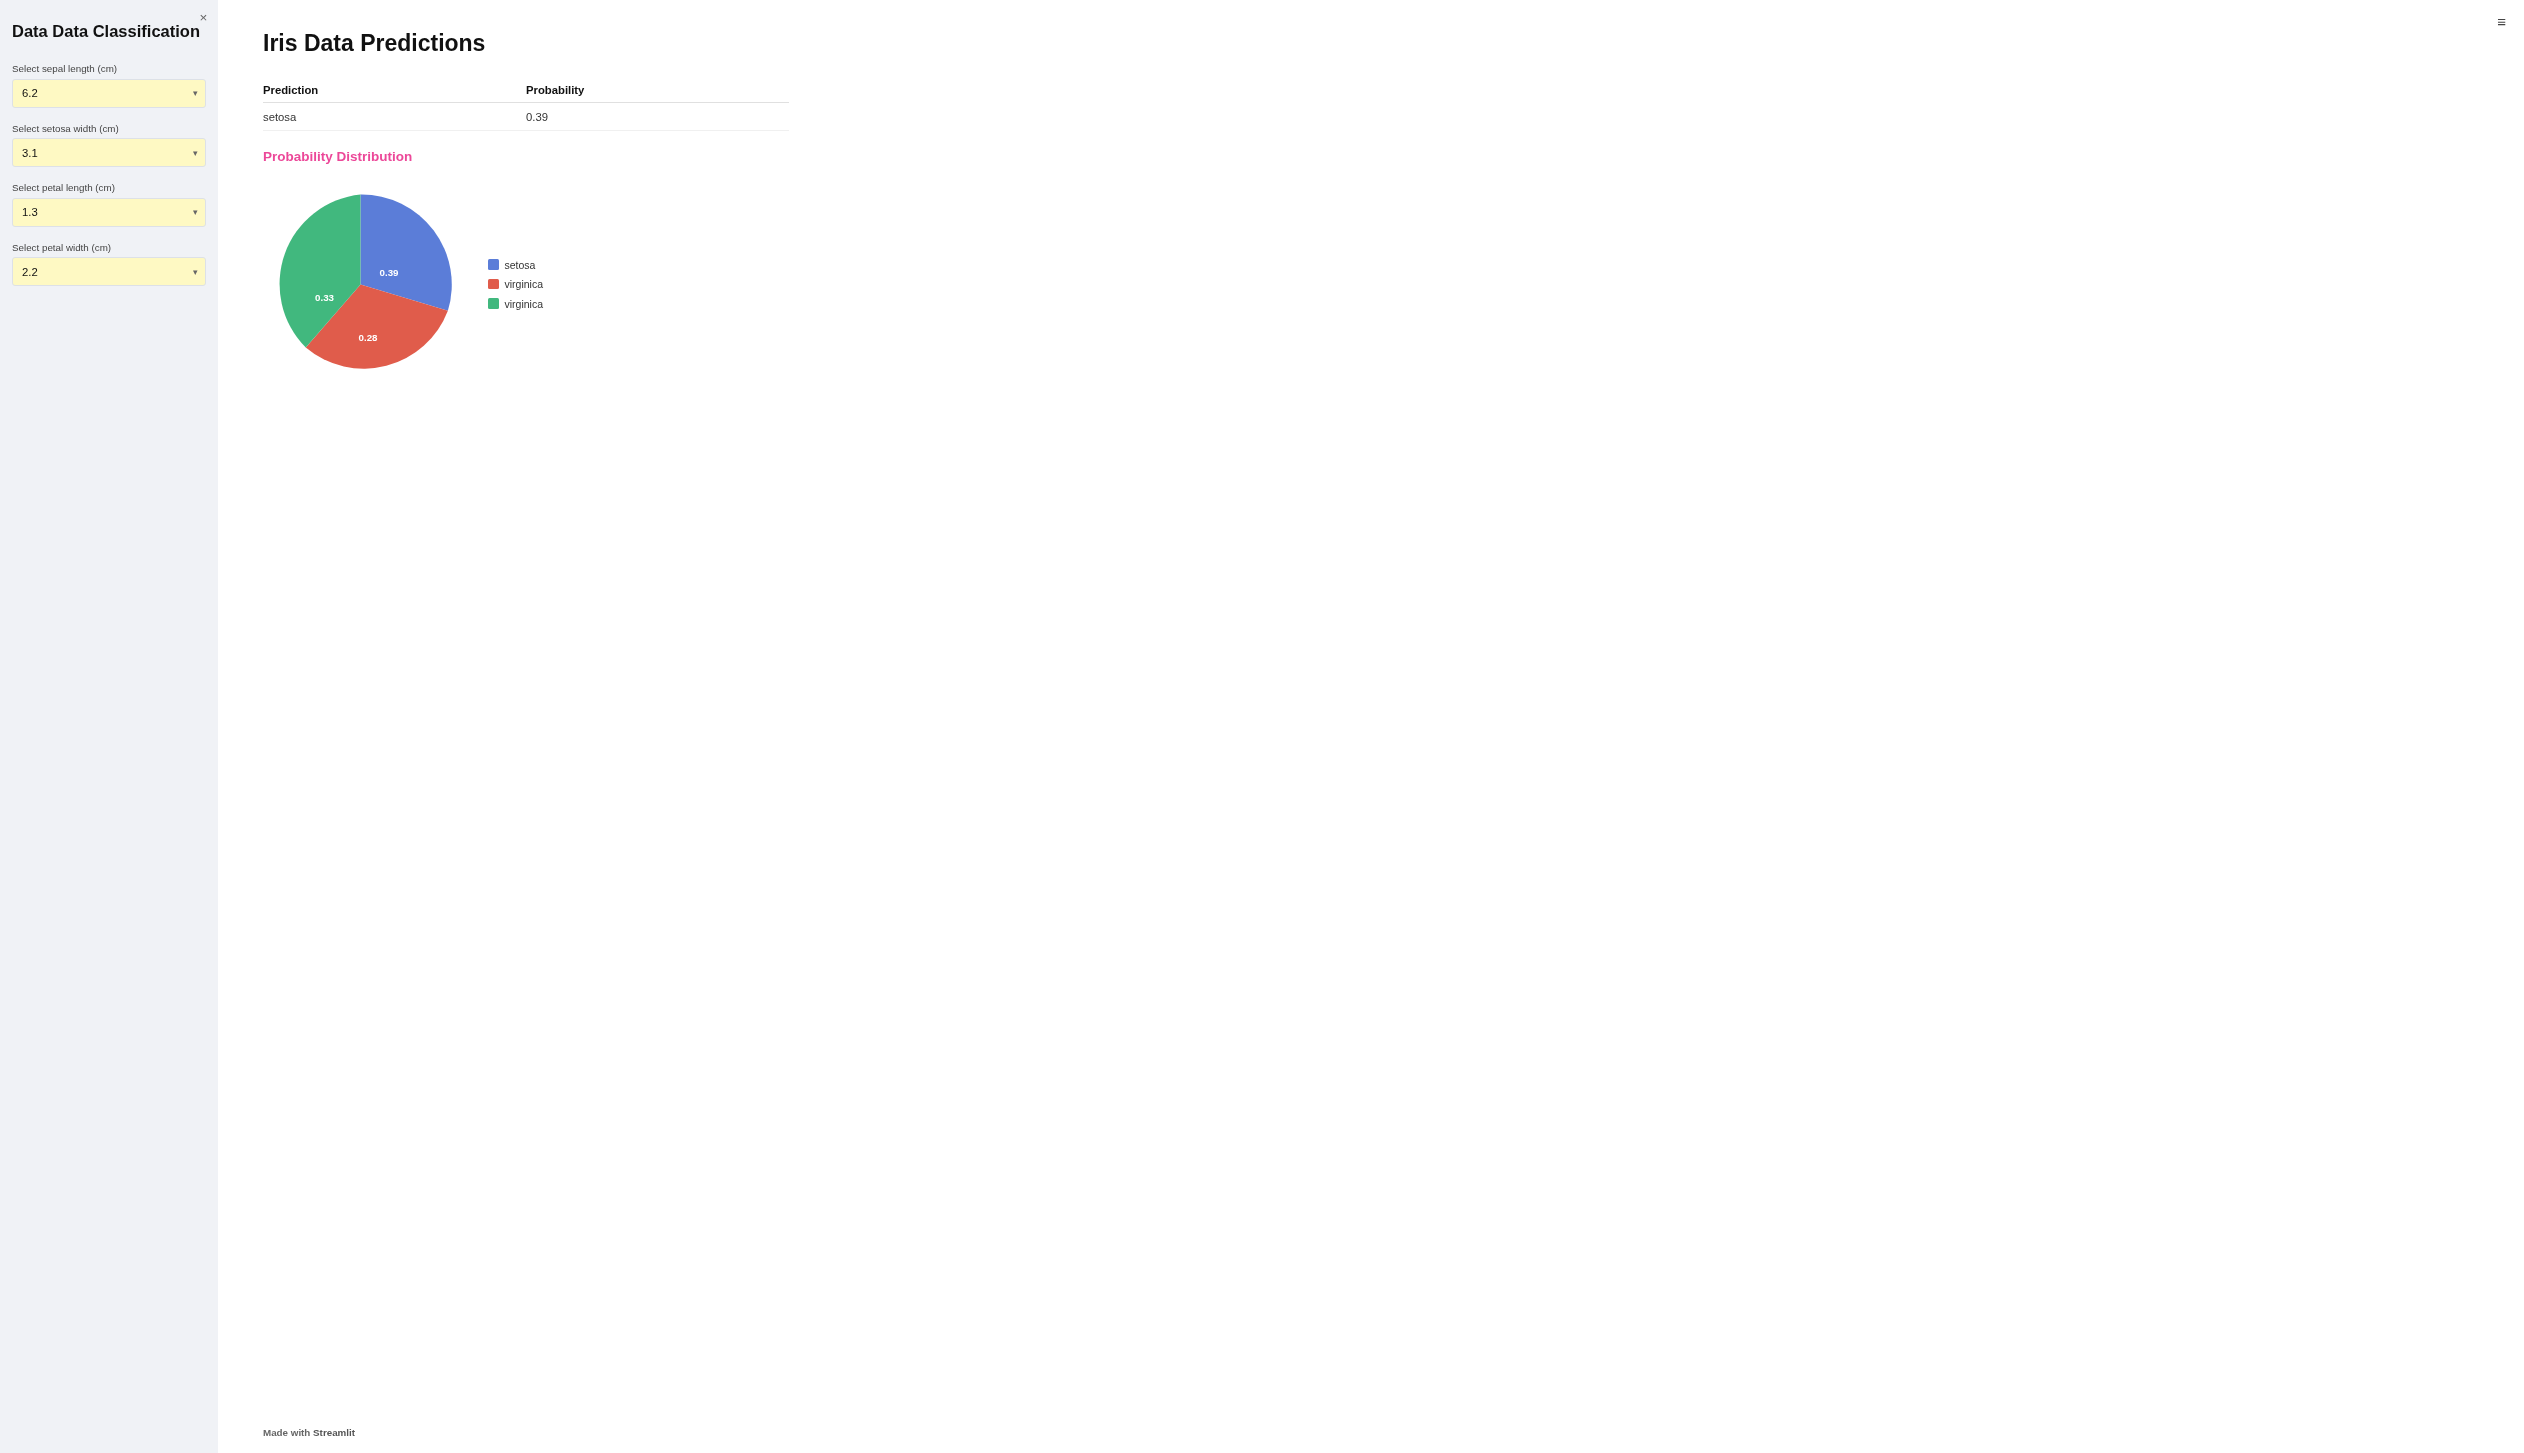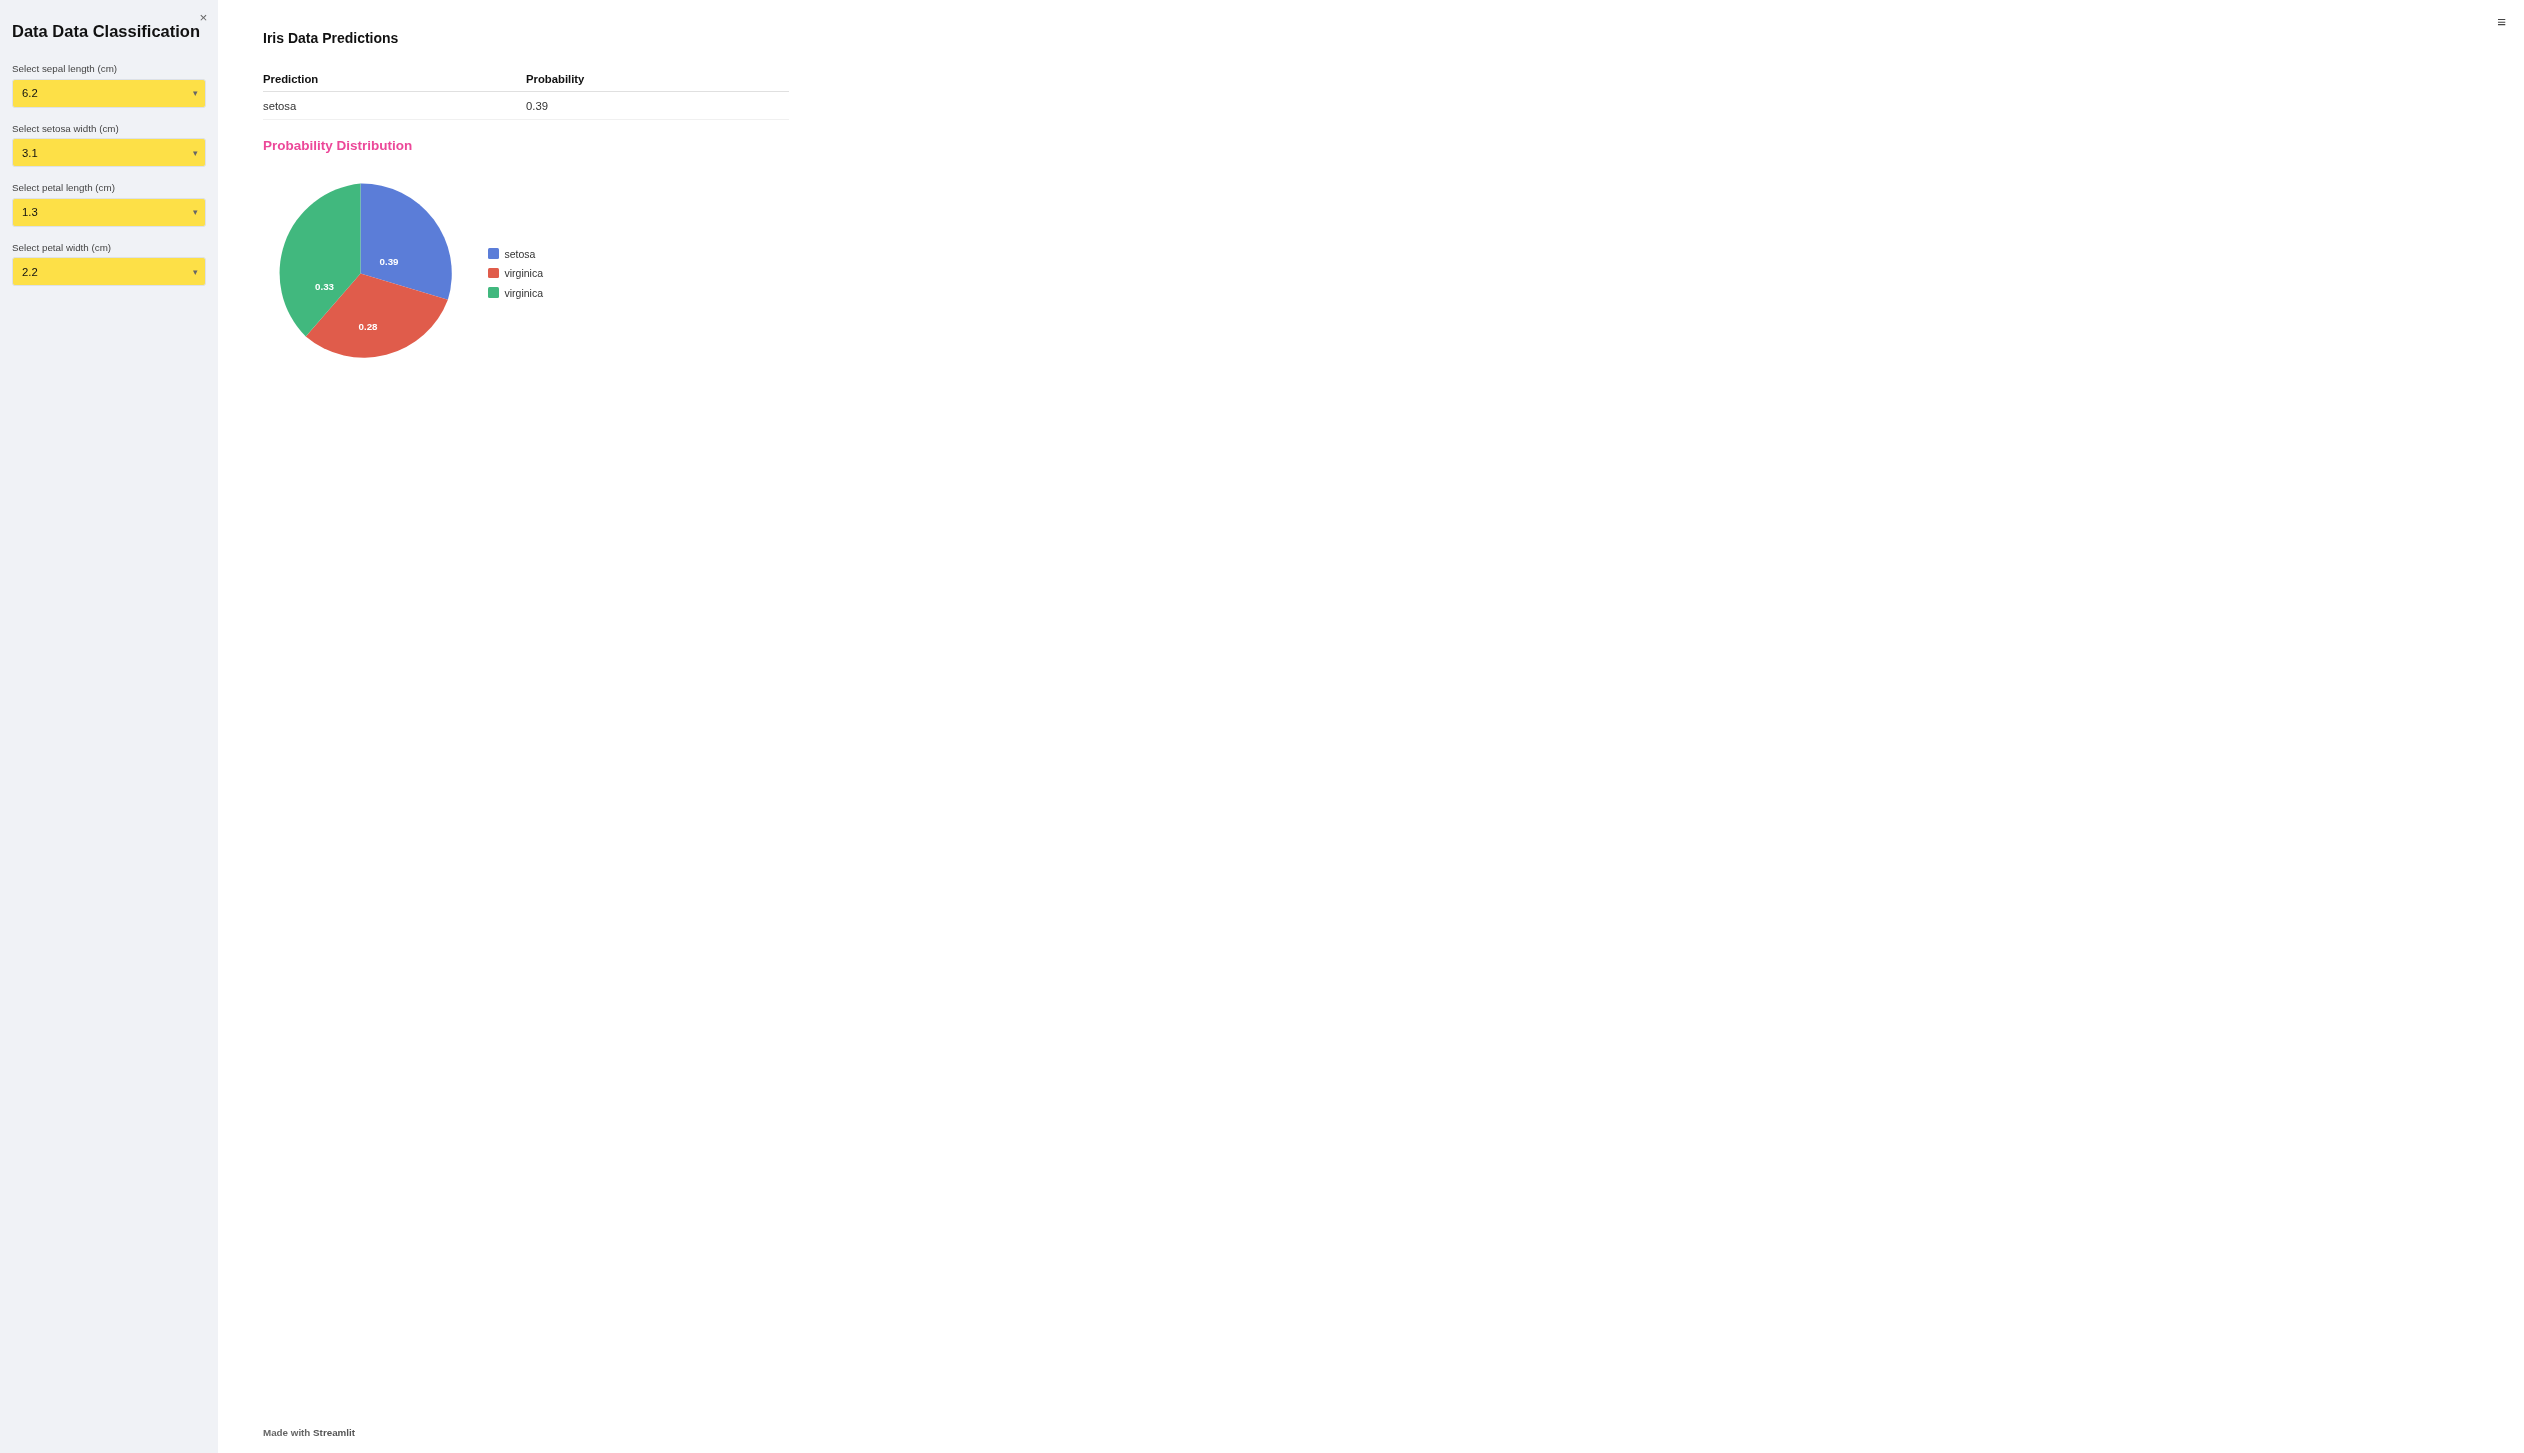--- a/index.html
+++ b/index.html
@@ -51,21 +51,21 @@
 
     .input-label {
       font-size: 9.8px;
       color: #444;
       margin-bottom: 4.5px;
       display: block;
     }
 
     .select-wrapper {
       position: relative;
-      background: #fde047;
+      background: #fef9c3;
       border: 0.8px solid #dde1e7;
       border-radius: 3px;
     }
 
     .select-wrapper select {
       width: 100%;
       padding: 7.5px 24px 7.5px 9px;
       font-size: 11.3px;
       color: #111;
       background: transparent;
@@ -99,21 +99,21 @@
       right: 18px;
       background: none;
       border: none;
       cursor: pointer;
       font-size: 15px;
       color: #444;
       line-height: 1;
     }
 
     .page-title {
-      font-size: 14px;
+      font-size: 23px;
       font-weight: 600;
       color: #111;
       margin-bottom: 21px;
     }
 
     .prediction-table {
       width: 100%;
       max-width: 526px;
       border-collapse: collapse;
       margin-bottom: 18px;

